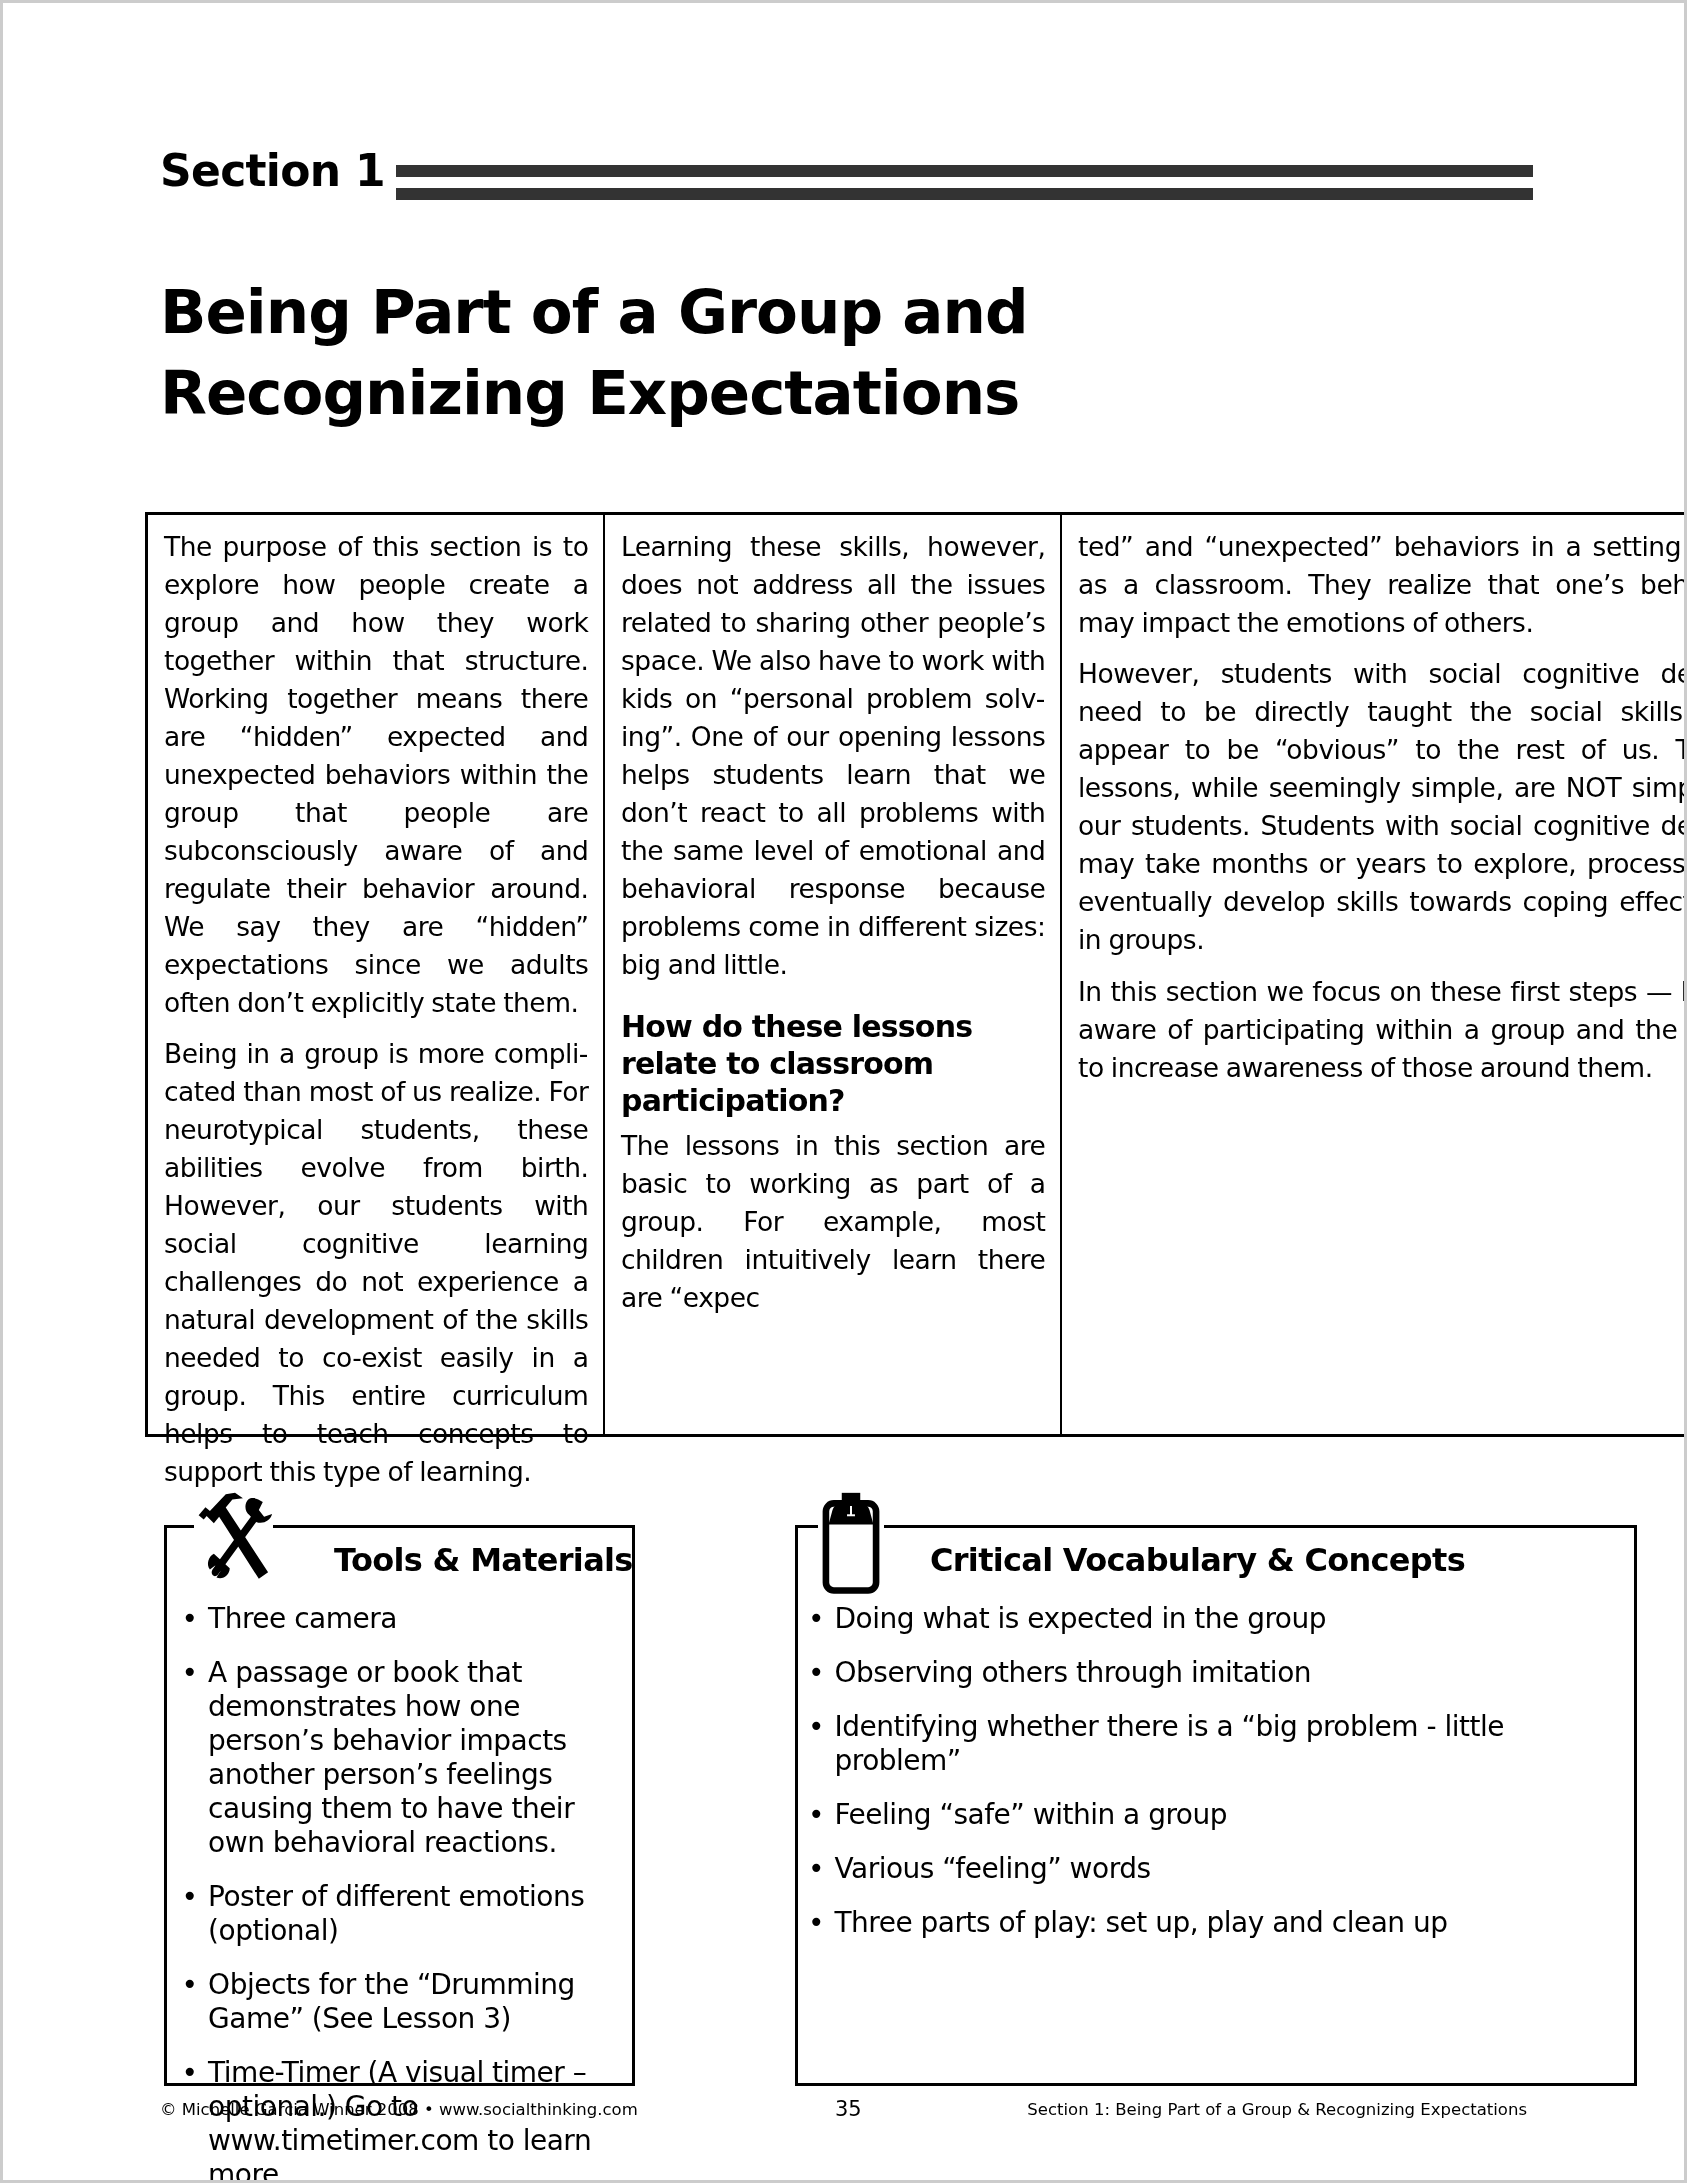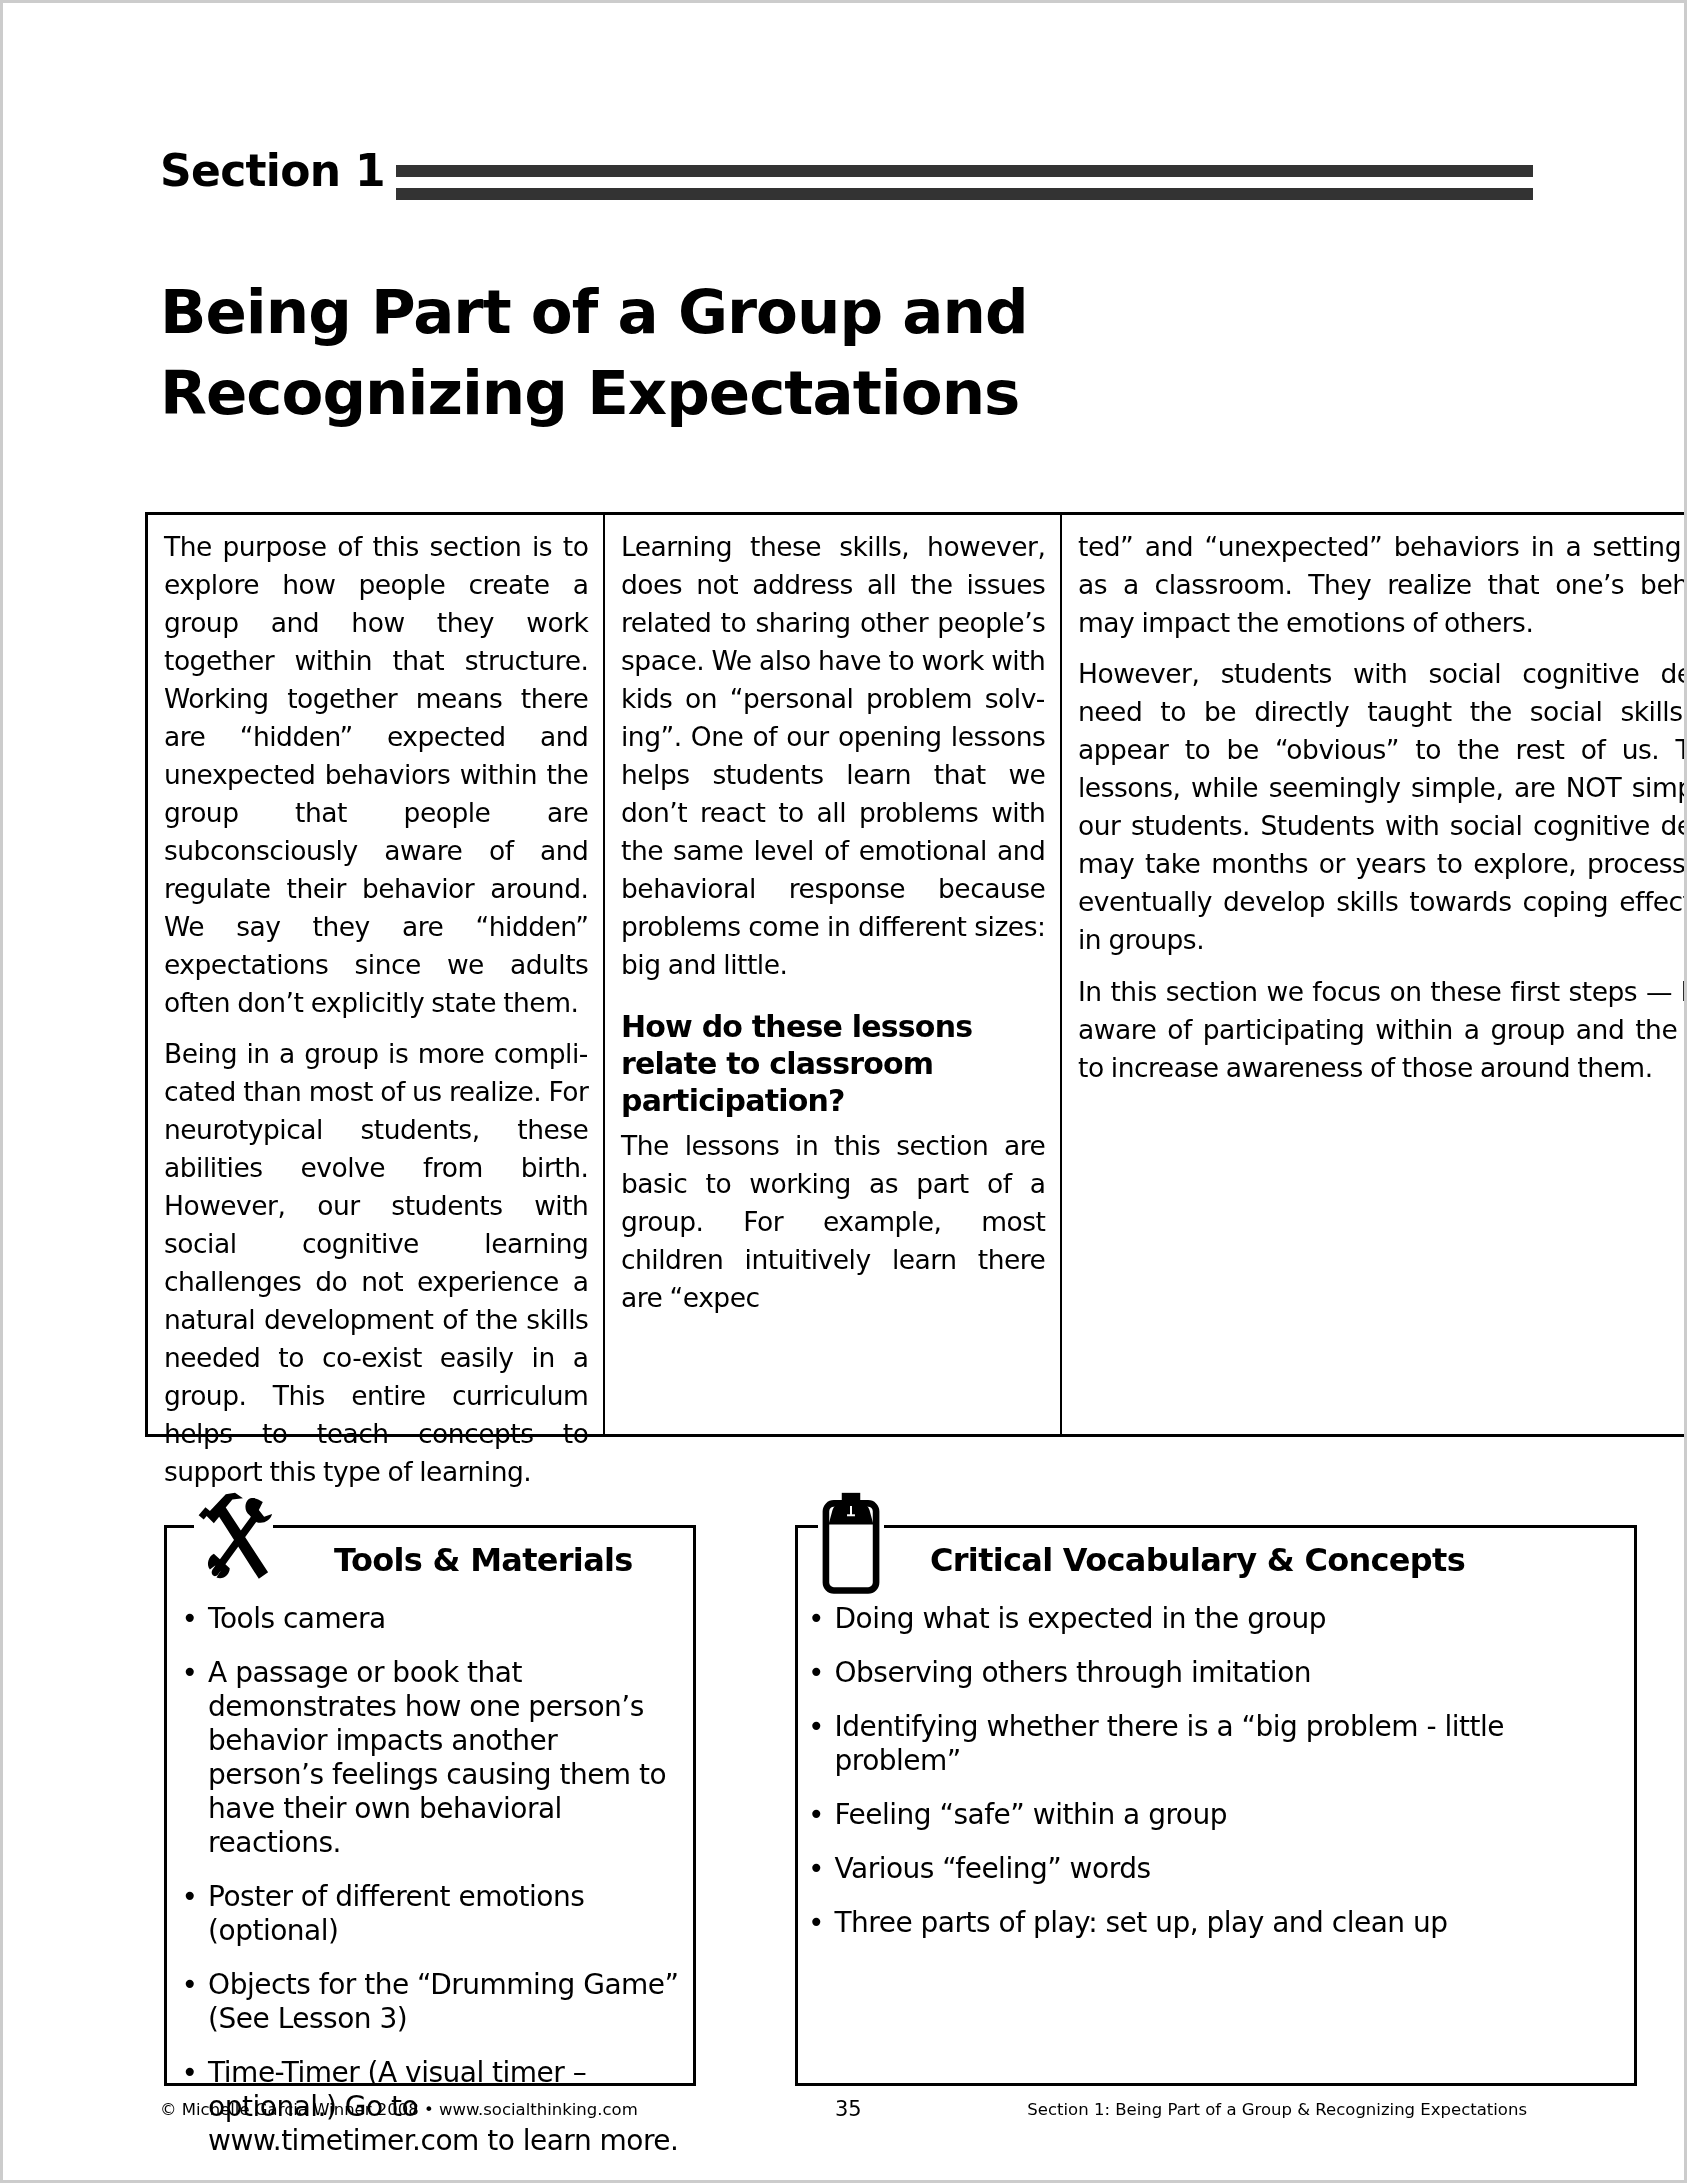--- a/index.html
+++ b/index.html
@@ -42,21 +42,21 @@
   }
   .col h3 {
     margin: 24px 0 8px 0; font-size: 30px; line-height: 37px; font-weight: bold;
     letter-spacing: -0.8px;
   }
 
   
   .side-box {
     top: 1522px; height: 561px; border: 3.3px solid #000; box-sizing: border-box;
   }
-  .box-tools { left: 161px; width: 532px; }
+  .box-tools { left: 161px; width: 471px; }
   .box-vocab { left: 792px; width: 842px; }
   .icon-wrap {
     top: -40px; background: #fff; height: 119px;
   }
   .box-tools .icon-wrap { left: 26.5px; width: 79px; }
   .box-vocab .icon-wrap { left: 20px; width: 66px; }
   .box-title {
     top: 12px; font-size: 32px; font-weight: bold; line-height: 40px;
     letter-spacing: -0.7px; white-space: nowrap;
   }
@@ -120,21 +120,21 @@
       </g>
 
       <g fill="#000">
         <path d="M82,14 C76,20 76,32 84,38 L86,40 L28,120 C24,126 30,134 36,128 L94,48 C104,52 116,46 118,36 L106,40 L98,30 L104,18 C96,12 88,10 82,14 Z"></path>
         <path d="M30,96 C22,100 18,112 24,120 L32,114 L40,122 L34,132 C44,136 54,128 54,118 Z"></path>
       </g>
     </svg>
   </div>
   <div class="abs box-title">Tools &amp; Materials</div>
   <ul class="bullets">
-    <li>Tools camera</li>
+    <li>Three camera</li>
     <li>A passage or book that demonstrates how one person’s behavior impacts another person’s feelings causing them to have their own behavioral reactions.</li>
     <li>Poster of different emotions (optional)</li>
     <li>Objects for the “Drumming Game” (See Lesson 3)</li>
     <li>Time-Timer (A visual timer – optional.) Go to www.timetimer.com to learn more.</li>
   </ul>
 </div>
 
 <div class="abs side-box box-vocab">
   <div class="abs icon-wrap" style="top:-38px;">
     <svg width="66" height="106" viewBox="0 0 100 160">

